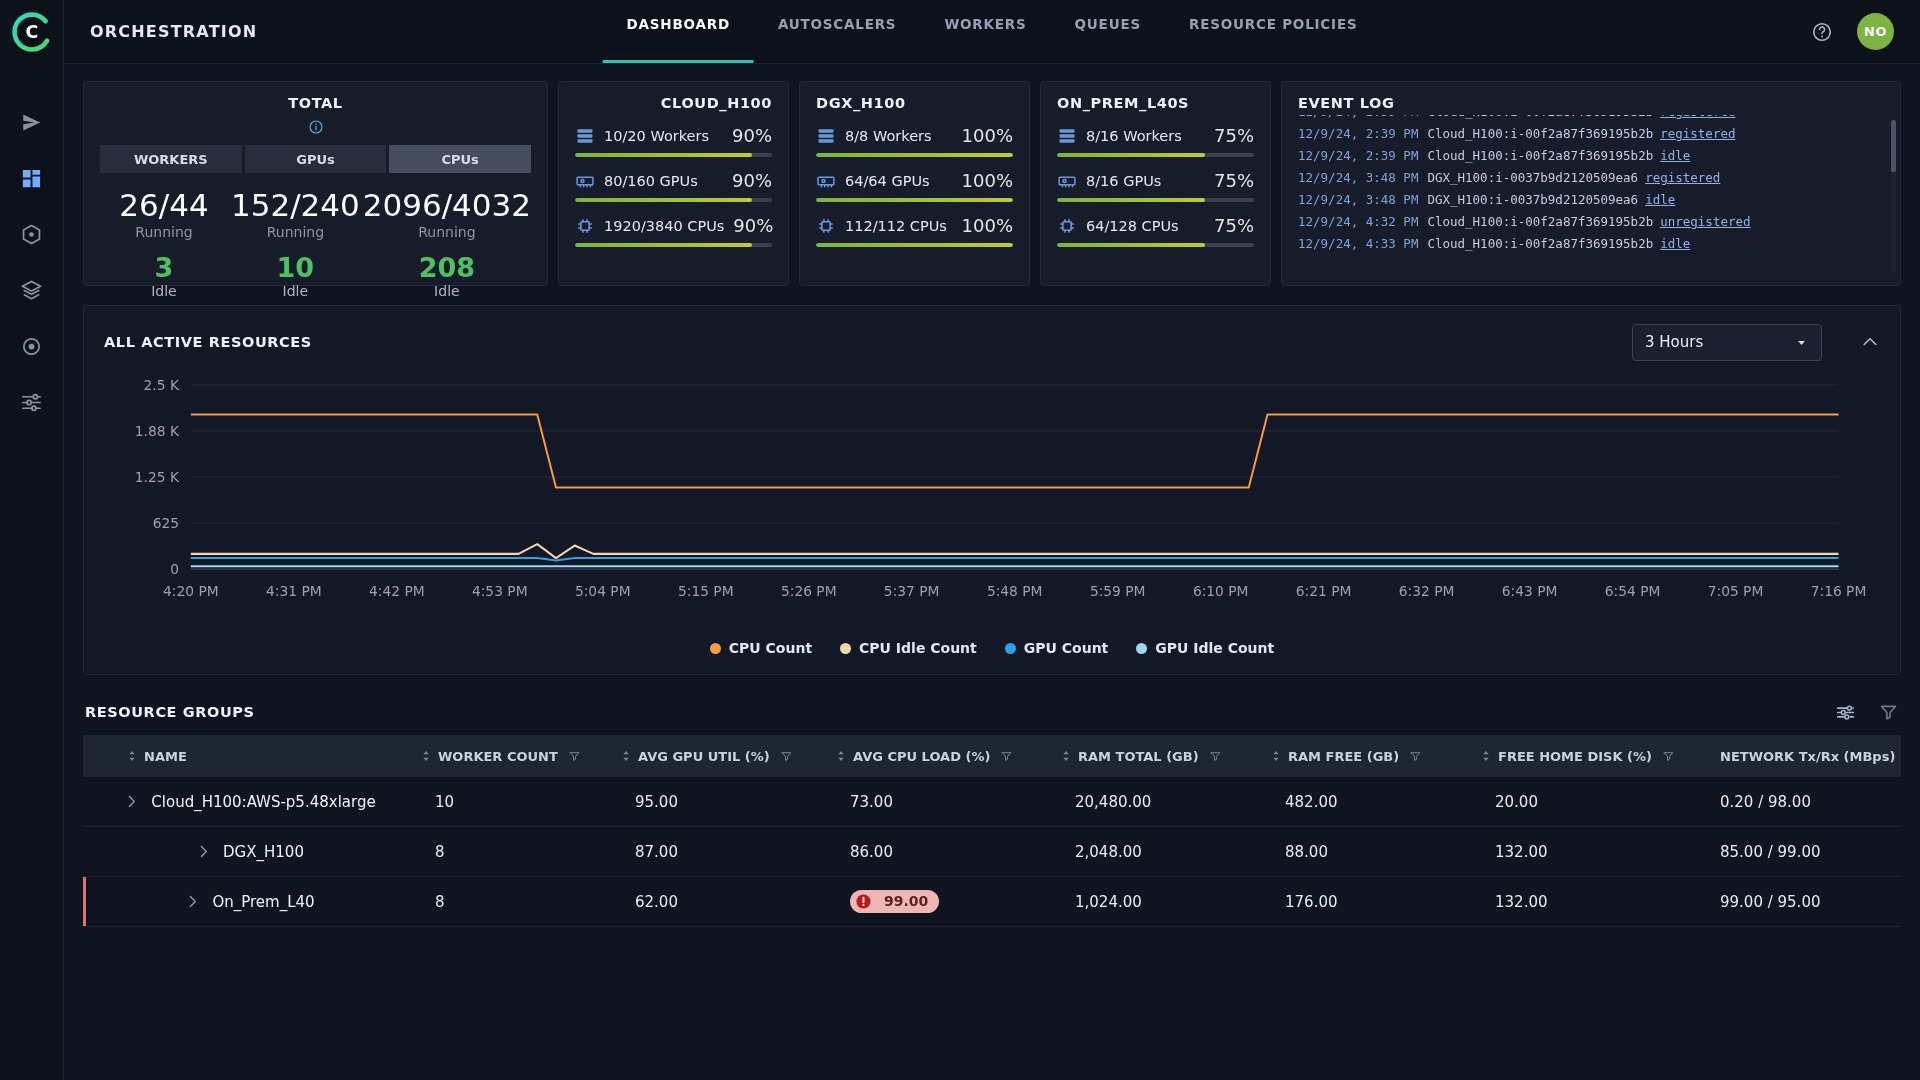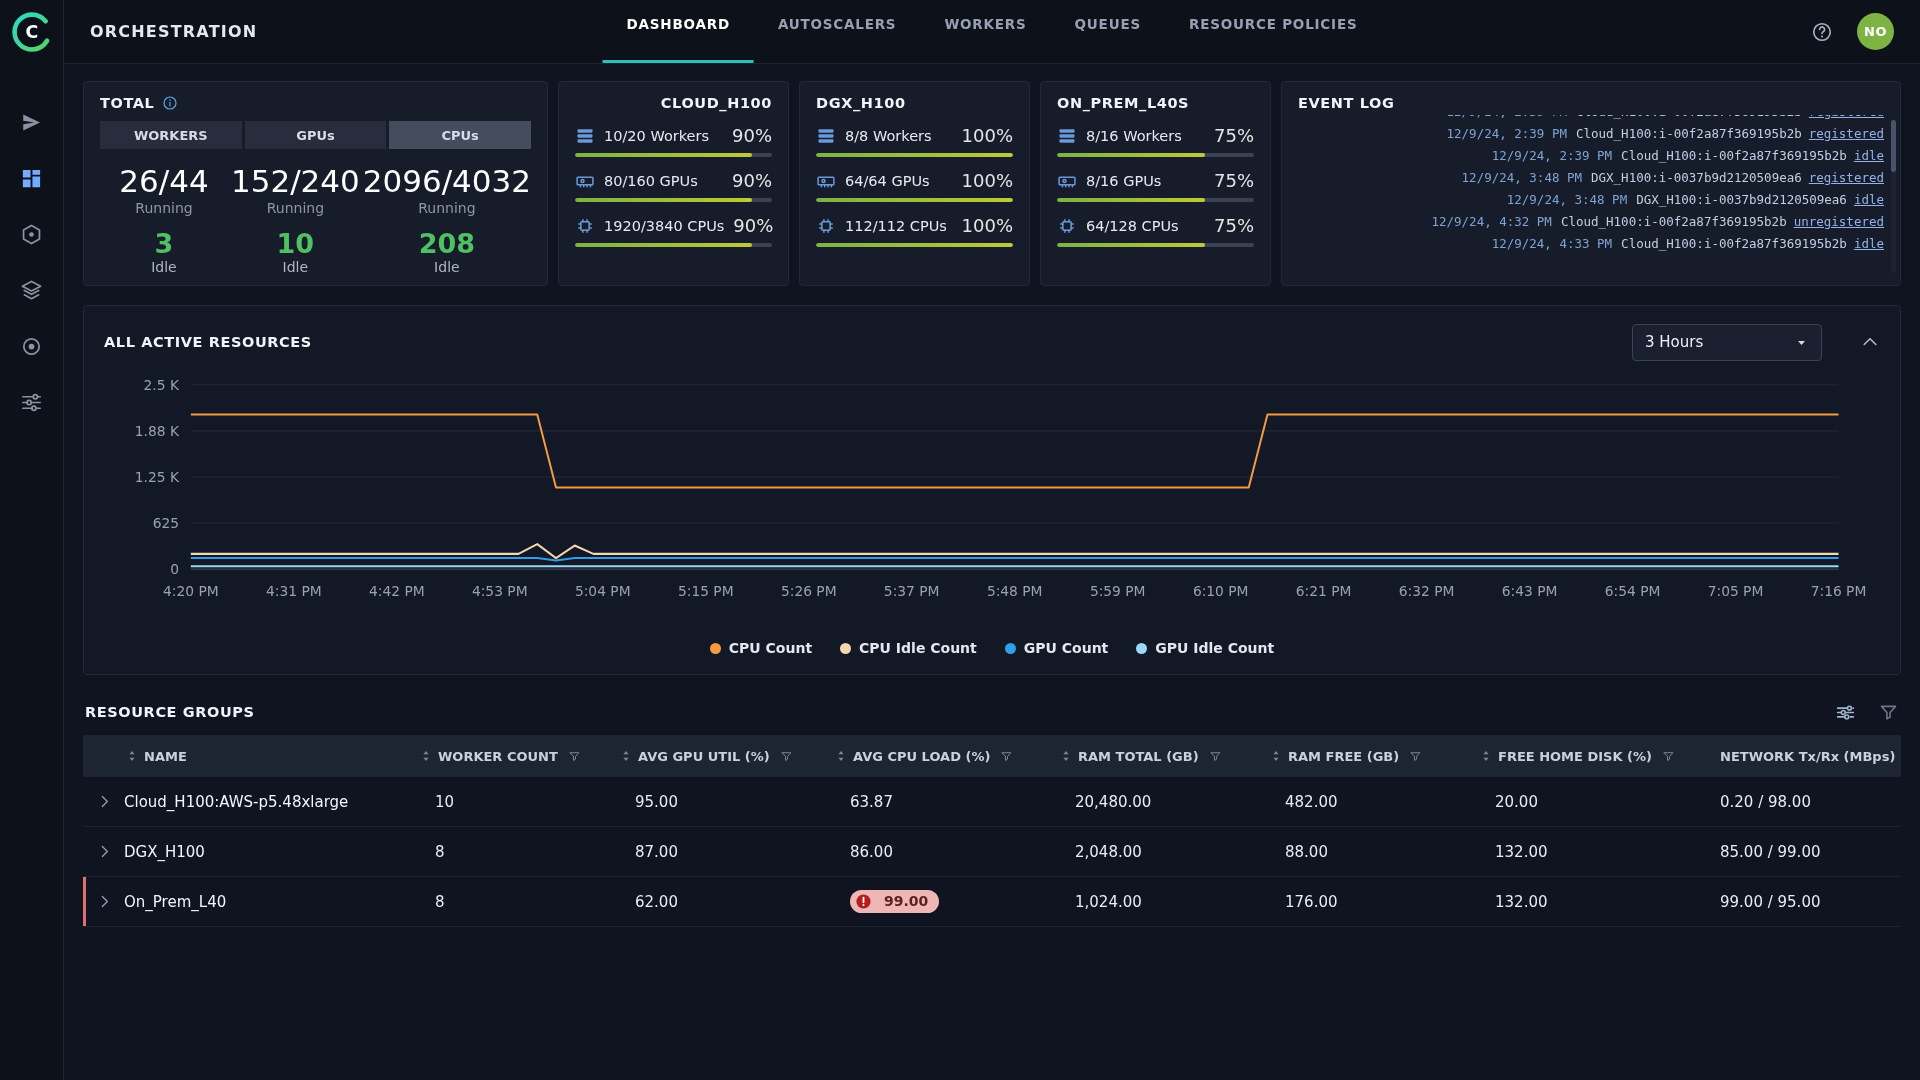--- a/index.html
+++ b/index.html
@@ -30,21 +30,21 @@
   .iconbtn{background:none;border:none;padding:0;color:#aab2c4;cursor:pointer;display:flex;}
   .iconbtn svg{width:22px;height:22px;}
   .avatar{width:37px;height:37px;border-radius:50%;background:#7cb342;color:#ffffff;font-size:13px;font-weight:bold;
     display:flex;align-items:center;justify-content:center;cursor:pointer;letter-spacing:0.5px;}
 
   
   .content{flex:1;padding:17px 19px 0;display:flex;flex-direction:column;min-height:0;}
   .cards-row{display:flex;gap:10px;height:205px;flex:none;}
   .card{background:#161c2a;border:1px solid #232938;border-radius:4px;padding:13px 16px;}
   .card-title{font-size:14.5px;font-weight:bold;letter-spacing:0.6px;color:#f0f3f8;margin:0;}
-  .card-title-row{display:flex;align-items:center;gap:8px;margin-bottom:10px;}
+  .card-title-row{display:flex;align-items:center;gap:8px;margin-bottom:10px;flex-direction:column;}
   .info-ic{color:#5fa8e0;display:flex;}
   .info-ic svg{width:16px;height:16px;}
 
   
   .total-card{width:465px;flex:none;}
   .total-grid{display:grid;grid-template-columns:repeat(3,1fr);gap:3px;}
   .total-tab{height:28px;background:#272d3c;display:flex;align-items:center;justify-content:center;
     font-size:13px;font-weight:bold;color:#d7dce8;cursor:pointer;}
   .total-tab.highlight{background:#454c5e;}
   .total-col{text-align:center;}
@@ -58,21 +58,21 @@
   .cl-row{margin-bottom:13px;}
   .cl-line{display:flex;align-items:center;gap:9px;}
   .cl-line svg{width:20px;height:20px;color:#6b98d8;}
   .cl-label{font-size:14.5px;color:#e6eaf2;flex:1;white-space:nowrap;}
   .cl-pct{font-size:18px;color:#e5e5e5;}
   .cl-bar{height:4px;background:#3b4152;border-radius:2px;margin-top:7px;overflow:hidden;}
   .cl-fill{height:100%;border-radius:2px;background:linear-gradient(90deg,#7cb342,#c0ca33);}
 
   
   .log-card{flex:1;min-width:0;position:relative;}
-  .log-list{height:140px;overflow:hidden;display:flex;flex-direction:column;justify-content:flex-end;margin-top:4px;align-items:flex-end;}
+  .log-list{height:140px;overflow:hidden;display:flex;flex-direction:column;justify-content:flex-end;margin-top:4px;}
   .log-line{font-family:"DejaVu Sans Mono","Liberation Mono",monospace;font-size:12.5px;line-height:22px;white-space:nowrap;}
   .log-time{color:#7fa3d4;margin-right:9px;}
   .log-source{color:#c3cde4;margin-right:7px;}
   .log-status{color:#93b3e8;text-decoration:underline;}
   .log-scroll{position:absolute;right:4px;top:38px;bottom:12px;width:5px;background:#1d2330;border-radius:3px;}
   .log-thumb{width:5px;height:52px;background:#4a5468;border-radius:3px;cursor:pointer;}
 
   
   .chart-panel{margin-top:19px;background:#131826;border:1px solid #232938;border-radius:4px;padding:14px 20px 10px;flex:none;}
   .chart-head{display:flex;align-items:center;height:44px;}
@@ -100,21 +100,21 @@
   .rg-grid{display:grid;grid-template-columns:320px 200px 215px 225px 210px 210px 225px 1fr;align-items:center;}
   .rg-head{background:#1d2432;height:42px;border-radius:2px;}
   .th{display:flex;align-items:center;gap:5px;font-size:13px;font-weight:bold;color:#c9d1df;padding-left:16px;cursor:pointer;}
   .th svg{width:14px;height:14px;color:#7e8798;}
   .th .funnel{margin-left:5px;width:13px;height:13px;}
   .th-name{padding-left:42px;}
   .th-plain{padding-left:32px;cursor:default;}
   .tr{height:50px;border-bottom:1px solid #1c2230;cursor:pointer;}
   .tr-accent{box-shadow:inset 3px 0 0 #e0716a;}
   .td{font-size:15px;color:#e8edf5;padding-left:32px;}
-  .td-name{display:flex;align-items:center;gap:11px;padding-left:13px;}
+  .td-name{display:flex;align-items:center;gap:11px;padding-left:13px;justify-content:center;}
   .td-name svg{width:17px;height:17px;color:#97a0b3;}
   .row-name{font-size:15px;color:#f2f5fa;}
   .alert-badge{display:inline-flex;align-items:center;gap:12px;background:#efb6b6;color:#5d1f21;
     padding:3px 11px 3px 5px;border-radius:13px;font-size:14px;font-weight:bold;}
   .alert-badge svg{width:17px;height:17px;color:#b71c1c;}
 </style>
 </head>
 <body>
 
 <div class="app">
@@ -540,21 +540,21 @@
         <div id="rg-body">
             <div class="rg-grid tr">
               <div class="td td-name">
                 <svg viewBox="0 0 24 24" class="icn">
                   <path d="M9 5l7 7-7 7"></path>
                 </svg>
                 <span class="row-name">Cloud_H100:AWS-p5.48xlarge</span>
               </div>
               <div class="td">10</div>
               <div class="td">95.00</div>
-              <div class="td">63.87</div>
+              <div class="td">73.00</div>
               <div class="td">20,480.00</div>
               <div class="td">482.00</div>
               <div class="td">20.00</div>
               <div class="td">0.20 / 98.00</div>
             </div>
             <div class="rg-grid tr">
               <div class="td td-name">
                 <svg viewBox="0 0 24 24" class="icn">
                   <path d="M9 5l7 7-7 7"></path>
                 </svg>

